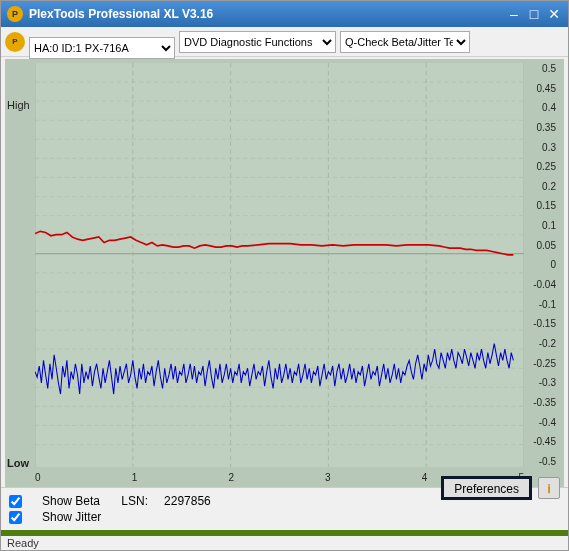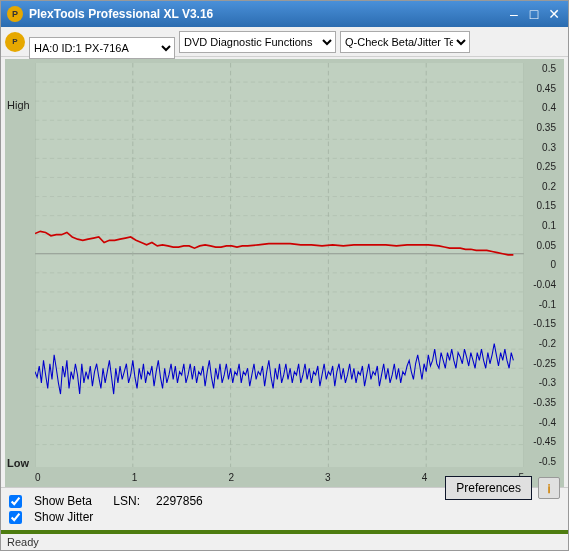--- a/index.html
+++ b/index.html
@@ -168,21 +168,21 @@
       gap: 0;
     }
     .checkbox-group {
       display: flex;
       flex-direction: column;
       gap: 2px;
     }
     .checkbox-item {
       display: flex;
       align-items: center;
-      gap: 12px;
+      gap: 20px;
       font-size: 12px;
     }
     .checkbox-item input[type=checkbox] {
       width: 13px; height: 13px;
     }
     .lsn-group {
       display: flex;
       align-items: center;
       gap: 16px;
       margin-left: 20px;
@@ -199,40 +199,40 @@
     .btn-start {
       background: #e0e0e0;
       border: 2px solid #3070d0;
       padding: 3px 14px;
       font-size: 12px;
       cursor: pointer;
       height: 24px;
     }
     .btn-prefs {
       background: #e0e0e0;
-      border: 1px solid #0f172a;
+      border: 3px solid #0f172a;
       padding: 3px 10px;
       font-size: 12px;
       cursor: pointer;
       height: 24px;
     }
     .btn-info {
       width: 22px; height: 22px;
       background: #e0e0e0;
       border: 1px solid #999;
       border-radius: 2px;
       font-size: 12px;
       cursor: pointer;
       display: flex; align-items: center; justify-content: center;
       color: #d08000;
       font-weight: bold;
     }
     .status-bar {
       background: #f0f0f0;
-      border-top: 4px solid #4d7c0f;
+      border-top: 6px solid #4d7c0f;
       padding: 2px 6px;
       font-size: 11px;
       color: #333;
       height: 20px;
       flex-shrink: 0;
       display: flex;
       align-items: center;
     }
     .relative-bottom { position: relative; }
   </style>

